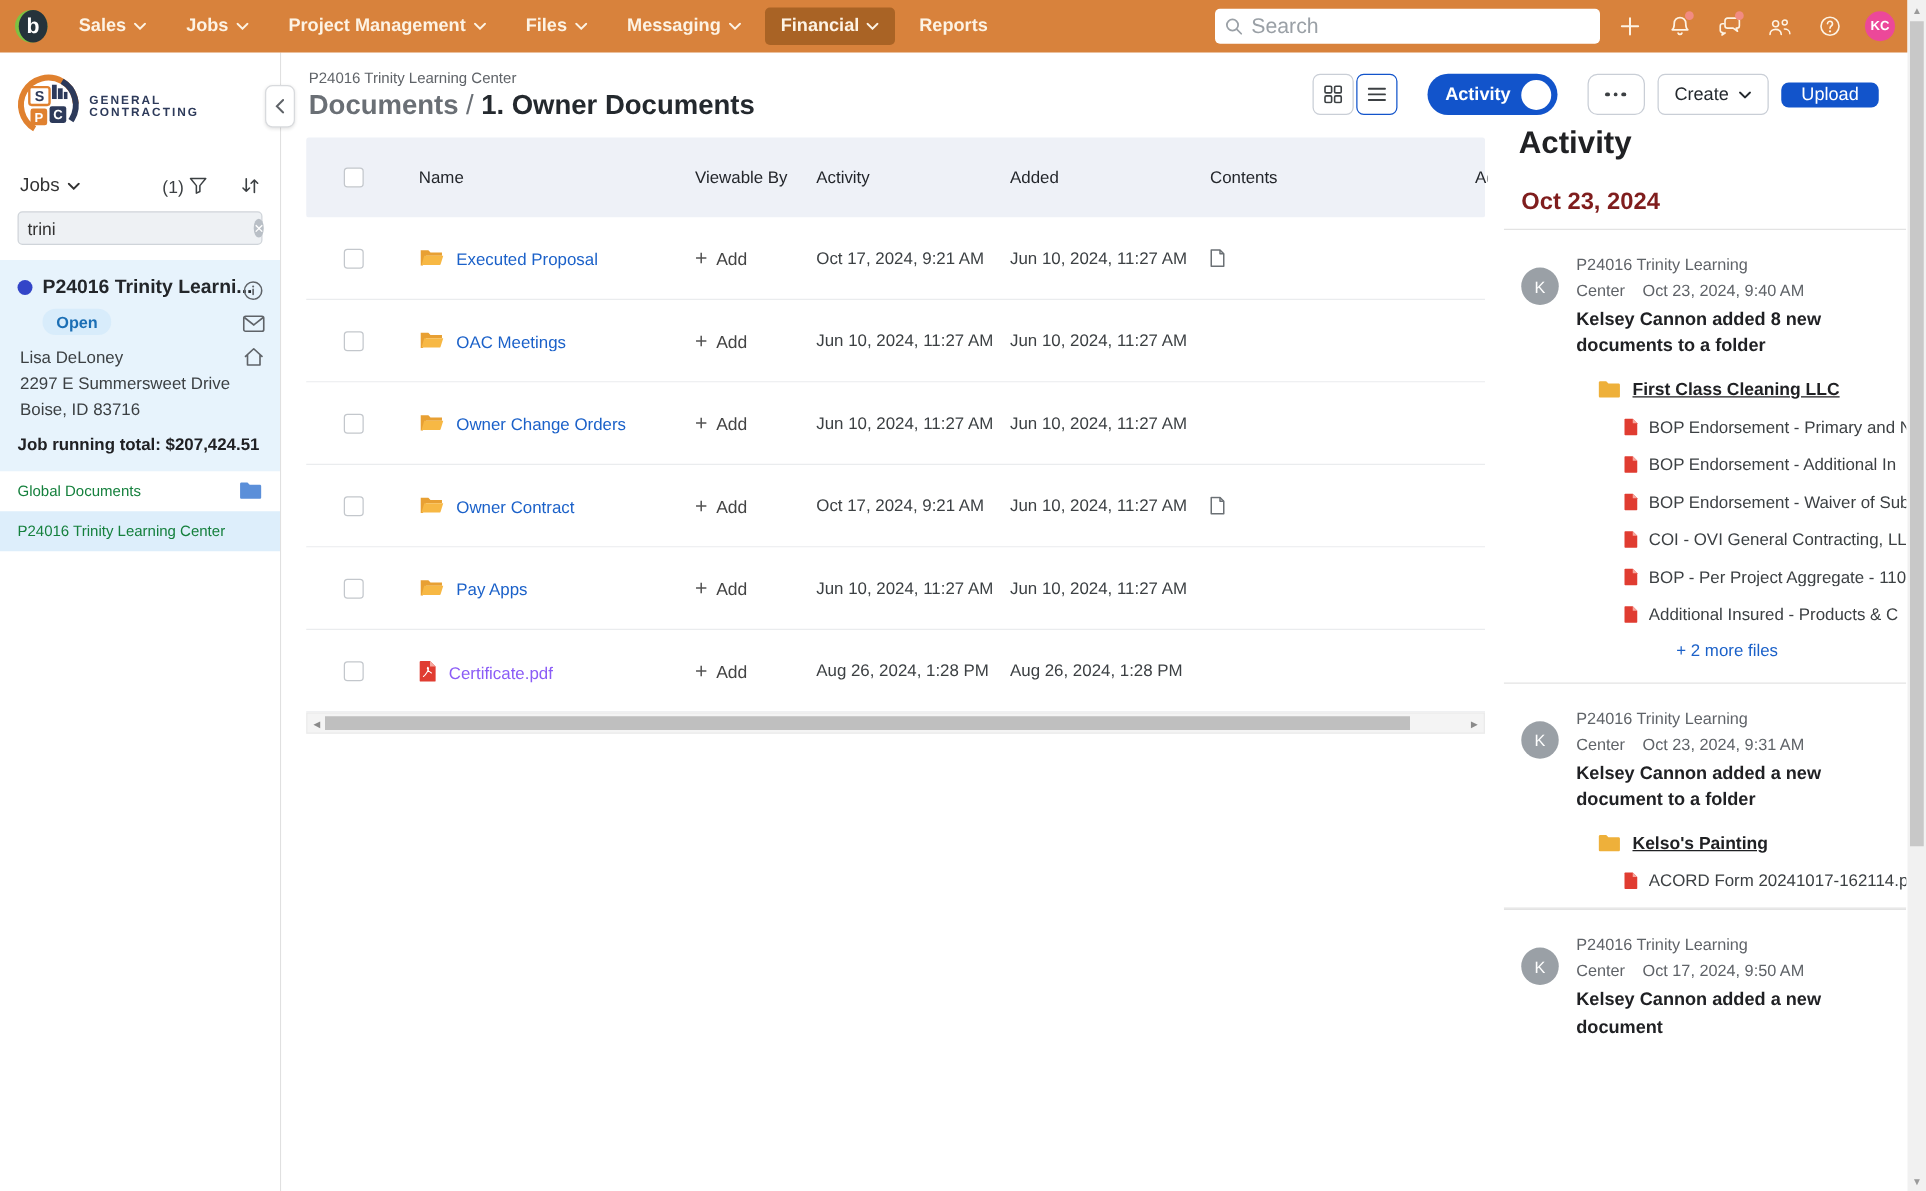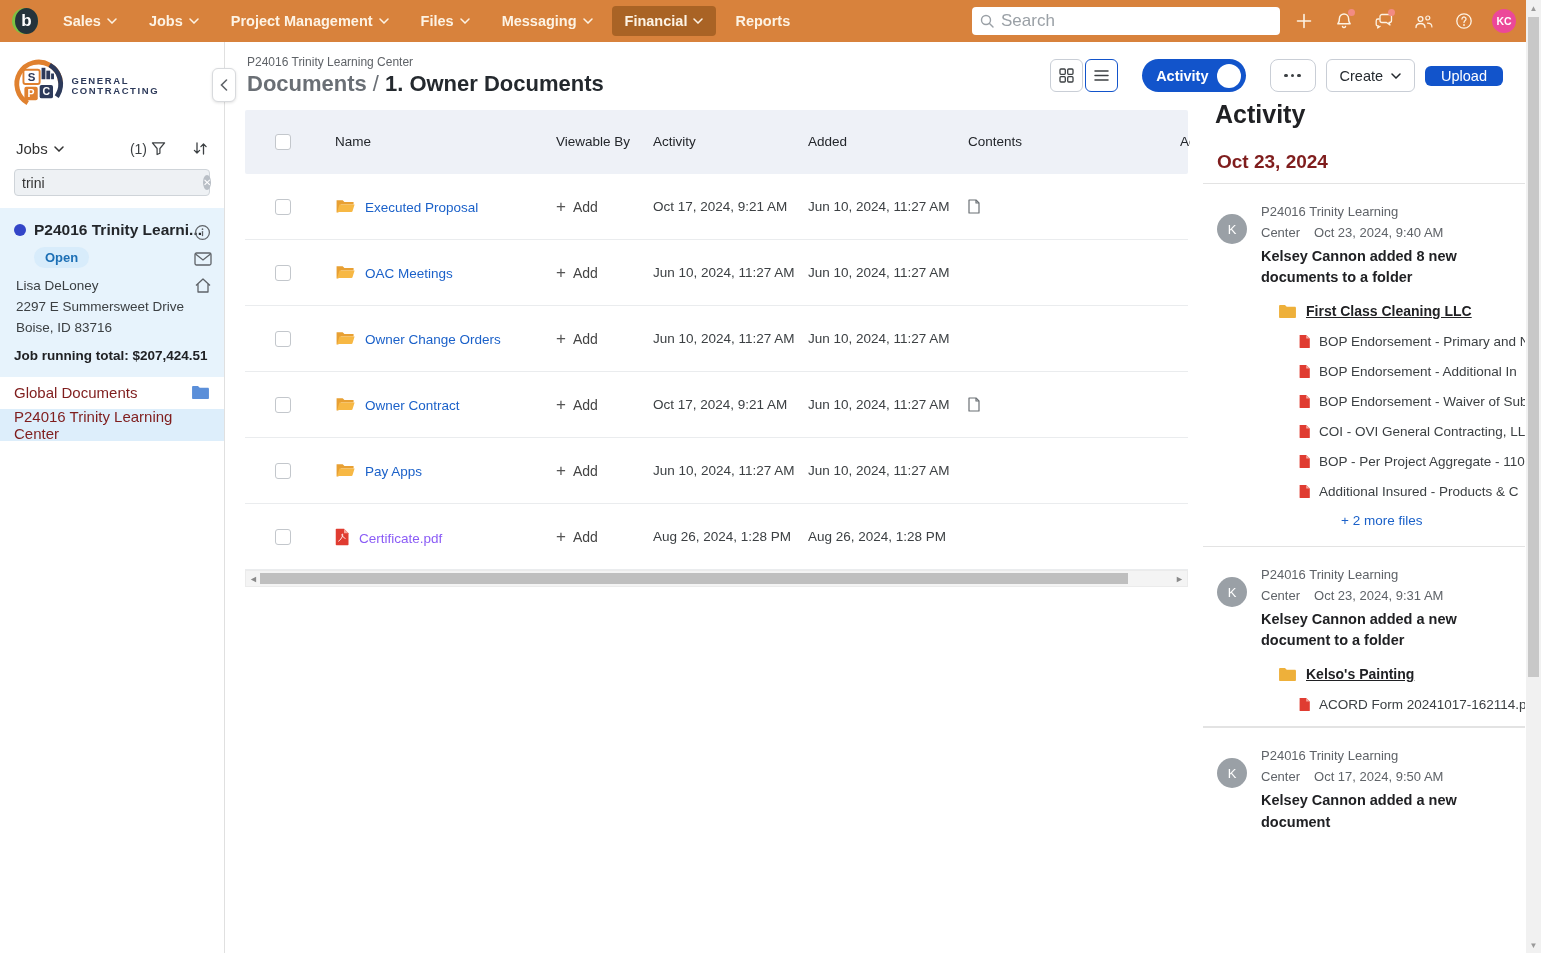--- a/index.html
+++ b/index.html
@@ -55,21 +55,21 @@
   .job-card { background:#e7f3fc; padding:13px 12px 14px 14px; position:relative; cursor:pointer; }
   .job-card-head { display:flex; align-items:center; gap:8px; }
   .job-dot { width:12px; height:12px; border-radius:50%; background:#3345c8; flex:none; }
   .job-title { font-size:15.5px; font-weight:bold; color:#23262a; white-space:nowrap; }
   .job-icons { position:absolute; right:12px; top:16px; display:flex; flex-direction:column; gap:11px; color:#5f6368; }
   .job-icons > span { cursor:pointer; }
   .open-badge { display:inline-block; margin:8px 0 8px 20px; background:#d8ecfb; color:#1c6fb5; font-size:13px; font-weight:600;
                 padding:3px 11px; border-radius:11px; }
   .job-lines { margin-left:2px; font-size:13.5px; color:#3c4043; line-height:1.55; }
   .job-total { margin-top:9px; font-size:13.5px; font-weight:bold; color:#202124; }
-  .side-row { display:flex; align-items:center; height:32px; padding:0 14px; font-size:15px; color:#7f1d1d; cursor:pointer; }
+  .side-row { display:flex; align-items:center; height:32px; padding:0 14px; font-size:12px; color:#15803d; cursor:pointer; }
   .side-row .row-icon { margin-left:auto; }
   .side-row.selected { background:#ddeefb; }
 
   
   .main { position:relative; flex:1; height:100%; background:#fff; overflow:hidden; }
   .page-head { position:absolute; top:13px; left:22px; }
   .crumb-job { font-size:12px; color:#5f6368; }
   .title-line { margin-top:2px; font-size:22px; font-weight:bold; }
   .title-line .crumb-docs { color:#6a6f75; cursor:pointer; }
   .title-line .crumb-sep { color:#6a6f75; font-weight:normal; margin:0 6px; }

